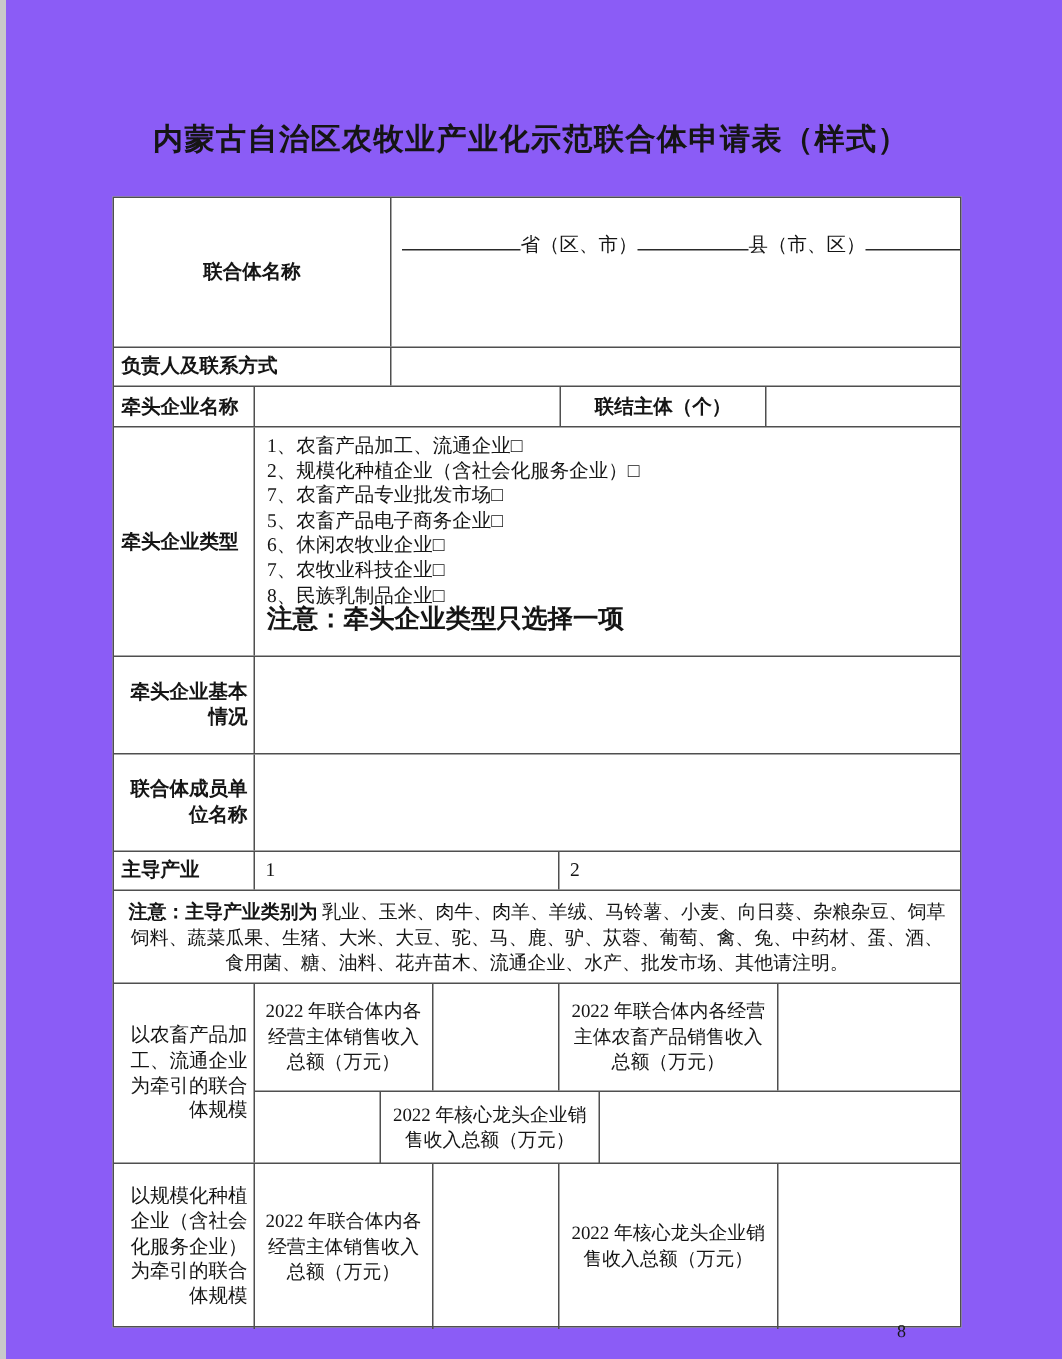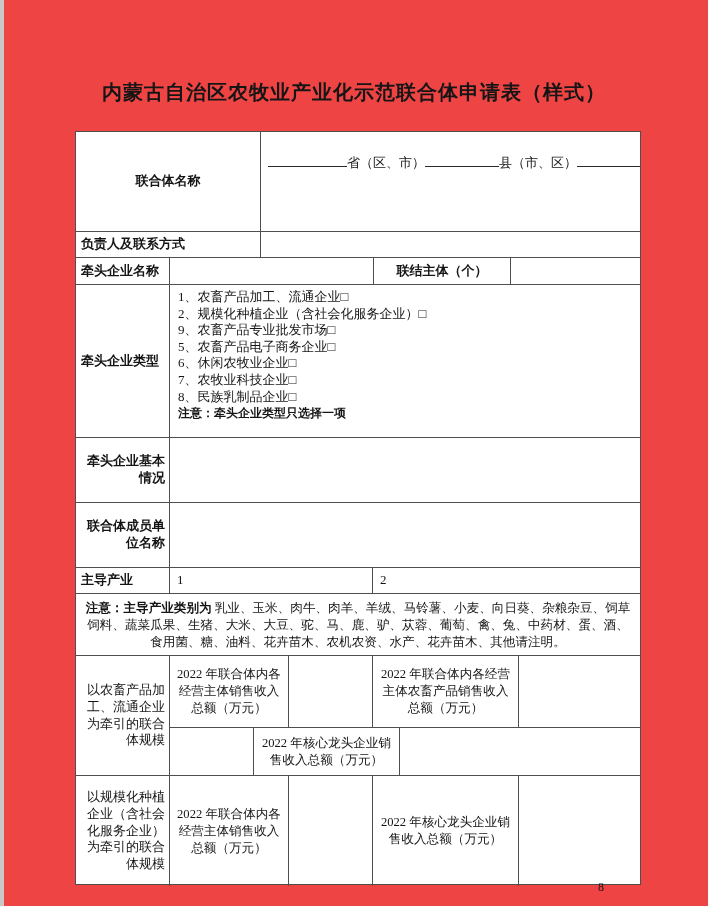--- a/index.html
+++ b/index.html
@@ -1,18 +1,18 @@
 <!DOCTYPE html>
 <html><head>
 <meta charset="utf-8">
 <style>
   * { margin:0; padding:0; box-sizing:border-box; }
   html,body { width:708px; height:906px; background:#fff;
     font-family:"Liberation Serif","DejaVu Serif",serif; color:#151515; }
-  .sheet { position:relative; width:708px; height:906px; background:#ef4444; overflow:hidden; }
+  .sheet { position:relative; width:708px; height:906px; background:#8b5cf6; overflow:hidden; }
   .edge-strip { position:absolute; left:0; top:0; width:4px; height:906px; background:#c8c8ca; }
   .doc-title { position:absolute; left:40px; top:79px; width:628px; text-align:center;
     font-size:20px; font-weight:bold; letter-spacing:1px; }
   .ftable { position:absolute; left:75px; top:131px; width:566px; height:754px;
     border:1px solid #4f4f4f; display:flex; flex-direction:column; background:#fff; }
   .row { display:flex; border-bottom:1px solid #4f4f4f; flex-shrink:0; }
   .ftable > .row:last-child, .colstack > .row:last-child { border-bottom:none; }
   .cell { border-right:1px solid #4f4f4f; display:flex; align-items:center;
     font-size:13px; overflow:hidden; line-height:1.3; }
   .row .cell:last-child { border-right:none; }
@@ -36,21 +36,21 @@
     align-items:flex-start; padding:21px 0 6px 7px; }
   .blankline { white-space:nowrap; font-size:13px; }
   .blank { display:inline-block; border-bottom:1px solid #2a2a2a; height:14px;
     vertical-align:baseline; }
   .b79{width:79px}.b74{width:74px}.b81{width:81px}
   .gap14{margin-left:14px}
   .uline{ border-bottom:1px solid #0c4a6e; padding-bottom:1px; }
   
   .optcell { display:block; padding:4px 6px 0 8px; }
   .optline { line-height:16.6px; font-size:13px; }
-  .optnote { line-height:16.6px; font-size:12px; font-weight:bold; }
+  .optnote { line-height:16.6px; font-size:17px; font-weight:bold; }
   
   .notecell { display:block; text-align:center; padding:6px 8px 0 8px;
     font-size:12.6px; line-height:17px; }
   .notelead { font-weight:bold; }
   .valnum { padding-left:7px; }
   .page-num { position:absolute; left:598px; top:880px; font-size:12px; }
 </style>
 </head>
 <body>
 
@@ -79,21 +79,21 @@
       <div class="cell w204"></div>
       <div class="cell lab cen w137">联结主体（个）</div>
       <div class="cell fill"></div>
     </div>
 
     <div class="row h153">
       <div class="cell lab lft w94">牵头企业类型</div>
       <div class="cell fill optcell">
         <div class="optline">1、农畜产品加工、流通企业□</div>
         <div class="optline">2、规模化种植企业（含社会化服务企业）□</div>
-        <div class="optline">9、农畜产品专业批发市场□</div>
+        <div class="optline">7、农畜产品专业批发市场□</div>
         <div class="optline">5、农畜产品电子商务企业□</div>
         <div class="optline">6、休闲农牧业企业□</div>
         <div class="optline">7、农牧业科技企业□</div>
         <div class="optline">8、民族乳制品企业□</div>
         <div class="optnote">注意：牵头企业类型只选择一项</div>
       </div>
     </div>
 
     <div class="row h65">
       <div class="cell lab cen w94">牵头企业基本情况</div>
@@ -105,21 +105,21 @@
       <div class="cell fill"></div>
     </div>
 
     <div class="row h26">
       <div class="cell lab lft w94">主导产业</div>
       <div class="cell w203 valnum">1</div>
       <div class="cell fill valnum">2</div>
     </div>
 
     <div class="row h62">
-      <div class="cell fill notecell"><span class="notelead">注意：主导产业类别为</span><span> 乳业、玉米、肉牛、肉羊、羊绒、马铃薯、小麦、向日葵、杂粮杂豆、饲草饲料、蔬菜瓜果、生猪、大米、大豆、驼、马、鹿、驴、苁蓉、葡萄、禽、兔、中药材、蛋、酒、食用菌、糖、油料、花卉苗木、农机农资、水产、花卉苗木、其他请注明。</span></div>
+      <div class="cell fill notecell"><span class="notelead">注意：主导产业类别为</span><span> 乳业、玉米、肉牛、肉羊、羊绒、马铃薯、小麦、向日葵、杂粮杂豆、饲草饲料、蔬菜瓜果、生猪、大米、大豆、驼、马、鹿、驴、苁蓉、葡萄、禽、兔、中药材、蛋、酒、食用菌、糖、油料、花卉苗木、流通企业、水产、批发市场、其他请注明。</span></div>
     </div>
 
     <div class="row h120">
       <div class="cell reg cen w94">以农畜产品加工、流通企业为牵引的联合体规模</div>
       <div class="colstack">
         <div class="row h72">
           <div class="cell hdr w119">2022 年联合体内各经营主体销售收入总额（万元）</div>
           <div class="cell w84"></div>
           <div class="cell hdr w146">2022 年联合体内各经营主体农畜产品销售收入总额（万元）</div>
           <div class="cell fill"></div>

